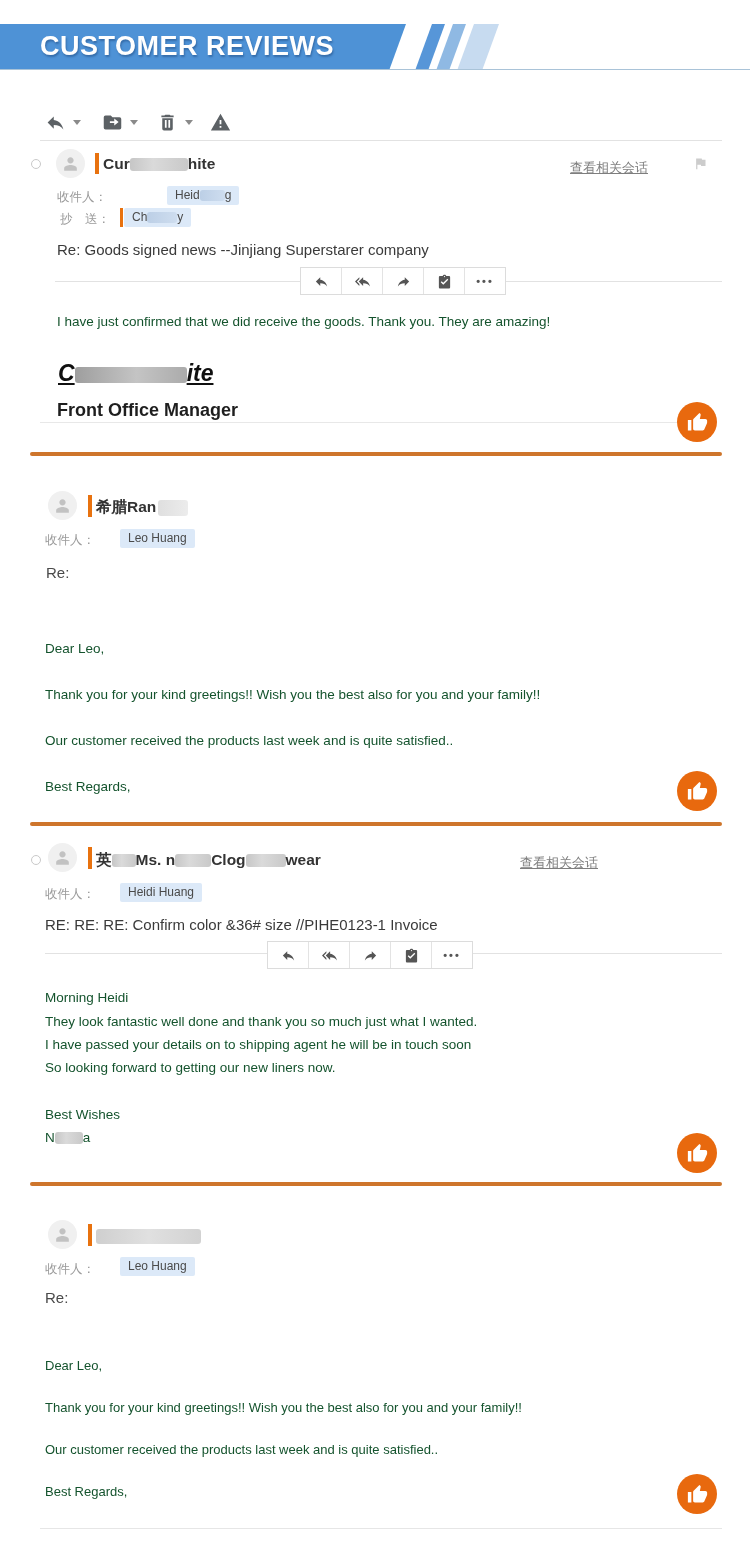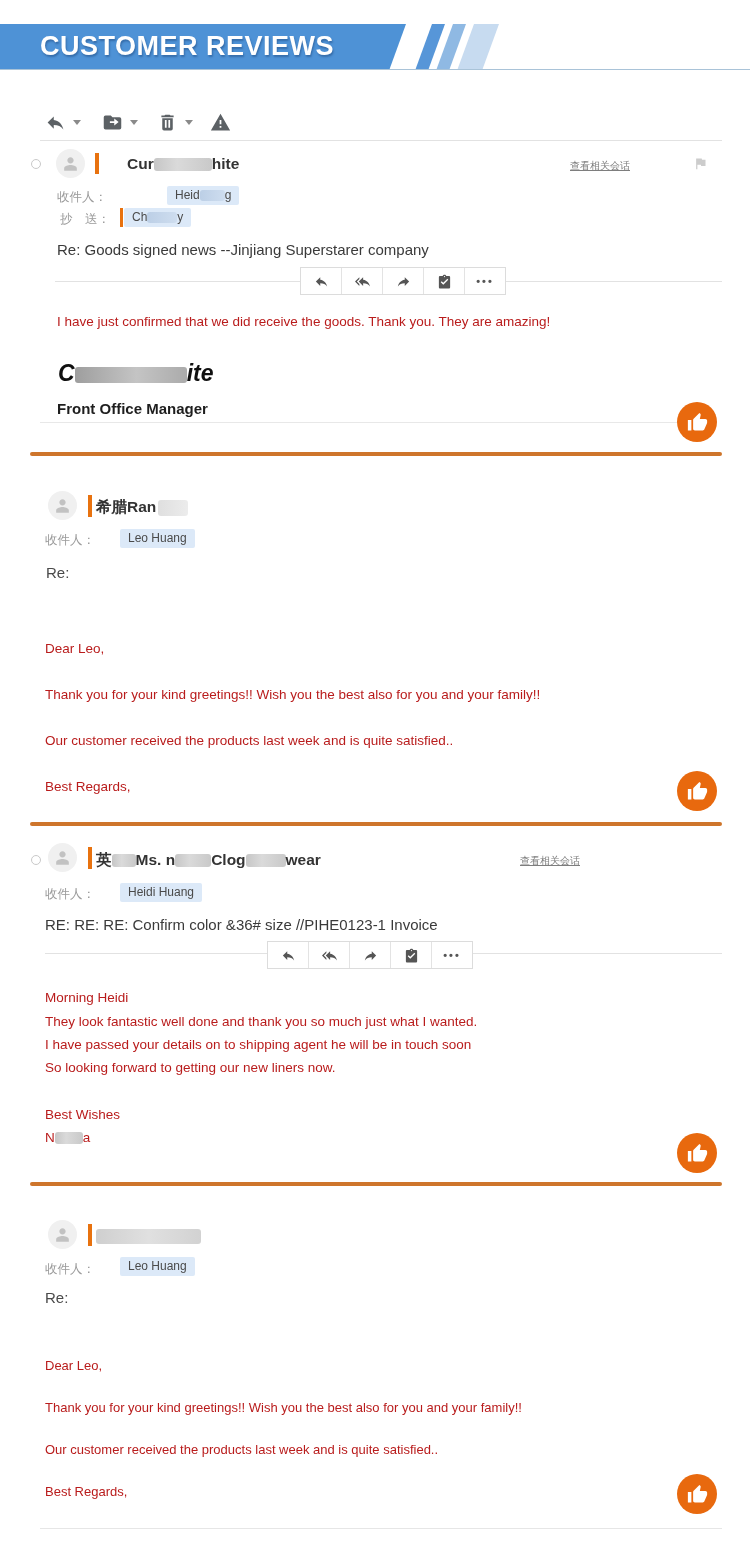--- a/index.html
+++ b/index.html
@@ -20,22 +20,22 @@
   .avatar{position:absolute;width:29px;height:29px;border-radius:50%;background:#F0F0F0;
           display:flex;align-items:center;justify-content:center;}
   .avatar svg{width:19px;height:19px;fill:#C2C2C2;}
   .dot{position:absolute;width:8px;height:8px;border-radius:50%;border:1px solid #C9C9C9;background:#fff;}
   .obar{position:absolute;width:4px;background:#E8720F;}
   .sender{position:absolute;font-size:15.5px;font-weight:bold;color:#333;white-space:nowrap;}
   .fieldlabel{position:absolute;font-size:12.5px;color:#9B9B9B;white-space:nowrap;}
   .chip{position:absolute;background:#DCE9F8;color:#4A4A4A;font-size:12px;line-height:19px;
         height:19px;padding:0 8px;border-radius:2px;white-space:nowrap;}
   .subject{position:absolute;font-size:15px;color:#3A3A3A;white-space:nowrap;}
-  .bodytext{position:absolute;font-size:13.5px;color:#b91c1c;white-space:nowrap;}
-  .link{position:absolute;font-size:10px;color:#7E7E7E;text-decoration:underline;cursor:pointer;white-space:nowrap;}
+  .bodytext{position:absolute;font-size:13.5px;color:#14532d;white-space:nowrap;}
+  .link{position:absolute;font-size:13px;color:#7E7E7E;text-decoration:underline;cursor:pointer;white-space:nowrap;}
   .redact{display:inline-block;vertical-align:middle;border-radius:3px;
           background:linear-gradient(90deg,#C6C6C6,#DADADA 40%,#C9C9C9);}
   .thumb{position:absolute;width:40px;height:40px;border-radius:50%;background:#E8690E;
          display:flex;align-items:center;justify-content:center;}
   .thumb svg{width:21px;height:21px;fill:#fff;}
 
   
   .tbicon{position:absolute;color:#5C6165;display:flex;align-items:center;}
   .tbicon svg{width:21px;height:21px;fill:currentColor;}
   .caret{display:inline-block;width:0;height:0;border-left:4px solid transparent;
@@ -44,21 +44,21 @@
   
   .minibar{position:absolute;width:204px;height:26px;background:#fff;border:1px solid #DCDCDC;
            display:flex;z-index:2;}
   .minicell{flex:1;display:flex;align-items:center;justify-content:center;border-right:1px solid #E3E3E3;
             color:#555;cursor:pointer;}
   .minicell:last-child{border-right:none;}
   .minicell svg{width:15px;height:15px;fill:#555;}
   .more-glyph{font-size:11px;letter-spacing:2px;color:#555;font-weight:bold;}
 
   .sig{position:absolute;font-size:23px;font-weight:bold;font-style:italic;color:#101010;white-space:nowrap;}
-  .sigtitle{position:absolute;font-size:15px;font-weight:bold;color:#1E1E1E;}
+  .sigtitle{position:absolute;font-size:18px;font-weight:bold;color:#1E1E1E;}
   .flag{position:absolute;color:#CCCCCC;}
   .flag svg{width:15px;height:15px;fill:currentColor;}
 </style>
 </head>
 <body>
 
 <svg width="0" height="0" style="position:absolute" aria-hidden="true">
   <defs>
     <symbol id="i-reply" viewBox="0 0 24 24">
         <path d="M10 9V5l-7 7 7 7v-4.1c5 0 8.5 1.6 11 5.1-1-5-4-10-11-11z"></path>
@@ -132,21 +132,21 @@
 
     <div class="hline" style="left:40px;top:140px;width:682px;"></div>
 
     <div class="dot" style="left:31px;top:159px;"></div>
     <div class="avatar" style="left:56px;top:149px;">
       <svg>
           <use href="#i-person"></use>
         </svg>
     </div>
     <div class="obar" style="left:95px;top:153px;height:21px;"></div>
-    <div class="sender" style="left:103px;top:155px;margin-left:24px;">
+    <div class="sender" style="left:103px;top:155px;">
       <span>Cur</span><span class="redact" style="width:58px;height:13px;"></span><span>hite</span>
     </div>
     <div class="link" style="left:570px;top:159px;">查看相关会话</div>
     <div class="flag" style="left:693px;top:156px;">
       <svg>
           <use href="#i-flag"></use>
         </svg>
     </div>
 
     <div class="fieldlabel" style="left:57px;top:189px;">收件人：</div>
@@ -184,21 +184,21 @@
             <use href="#i-clip"></use>
           </svg>
         </div>
       <div class="minicell">
           <span class="more-glyph">•••</span>
         </div>
     </div>
 
     <div class="bodytext" style="left:57px;top:314px;">I have just confirmed that we did receive the goods. Thank you. They are amazing!</div>
 
-    <div class="sig" style="left:58px;top:360px;">
+    <div class="sig" style="left:58px;top:360px;text-decoration:underline;">
       <span>C</span><span class="redact" style="width:112px;height:16px;background:linear-gradient(90deg,#9E9E9E,#C4C4C4 55%,#ABABAB);"></span><span>ite</span>
     </div>
     <div class="sigtitle" style="left:57px;top:400px;">Front Office Manager</div>
 
     <div class="hline" style="left:40px;top:422px;width:637px;background:#E8E8E8;"></div>
     <div class="thumb" style="left:677px;top:402px;">
       <svg>
           <use href="#i-thumb"></use>
         </svg>
     </div>

